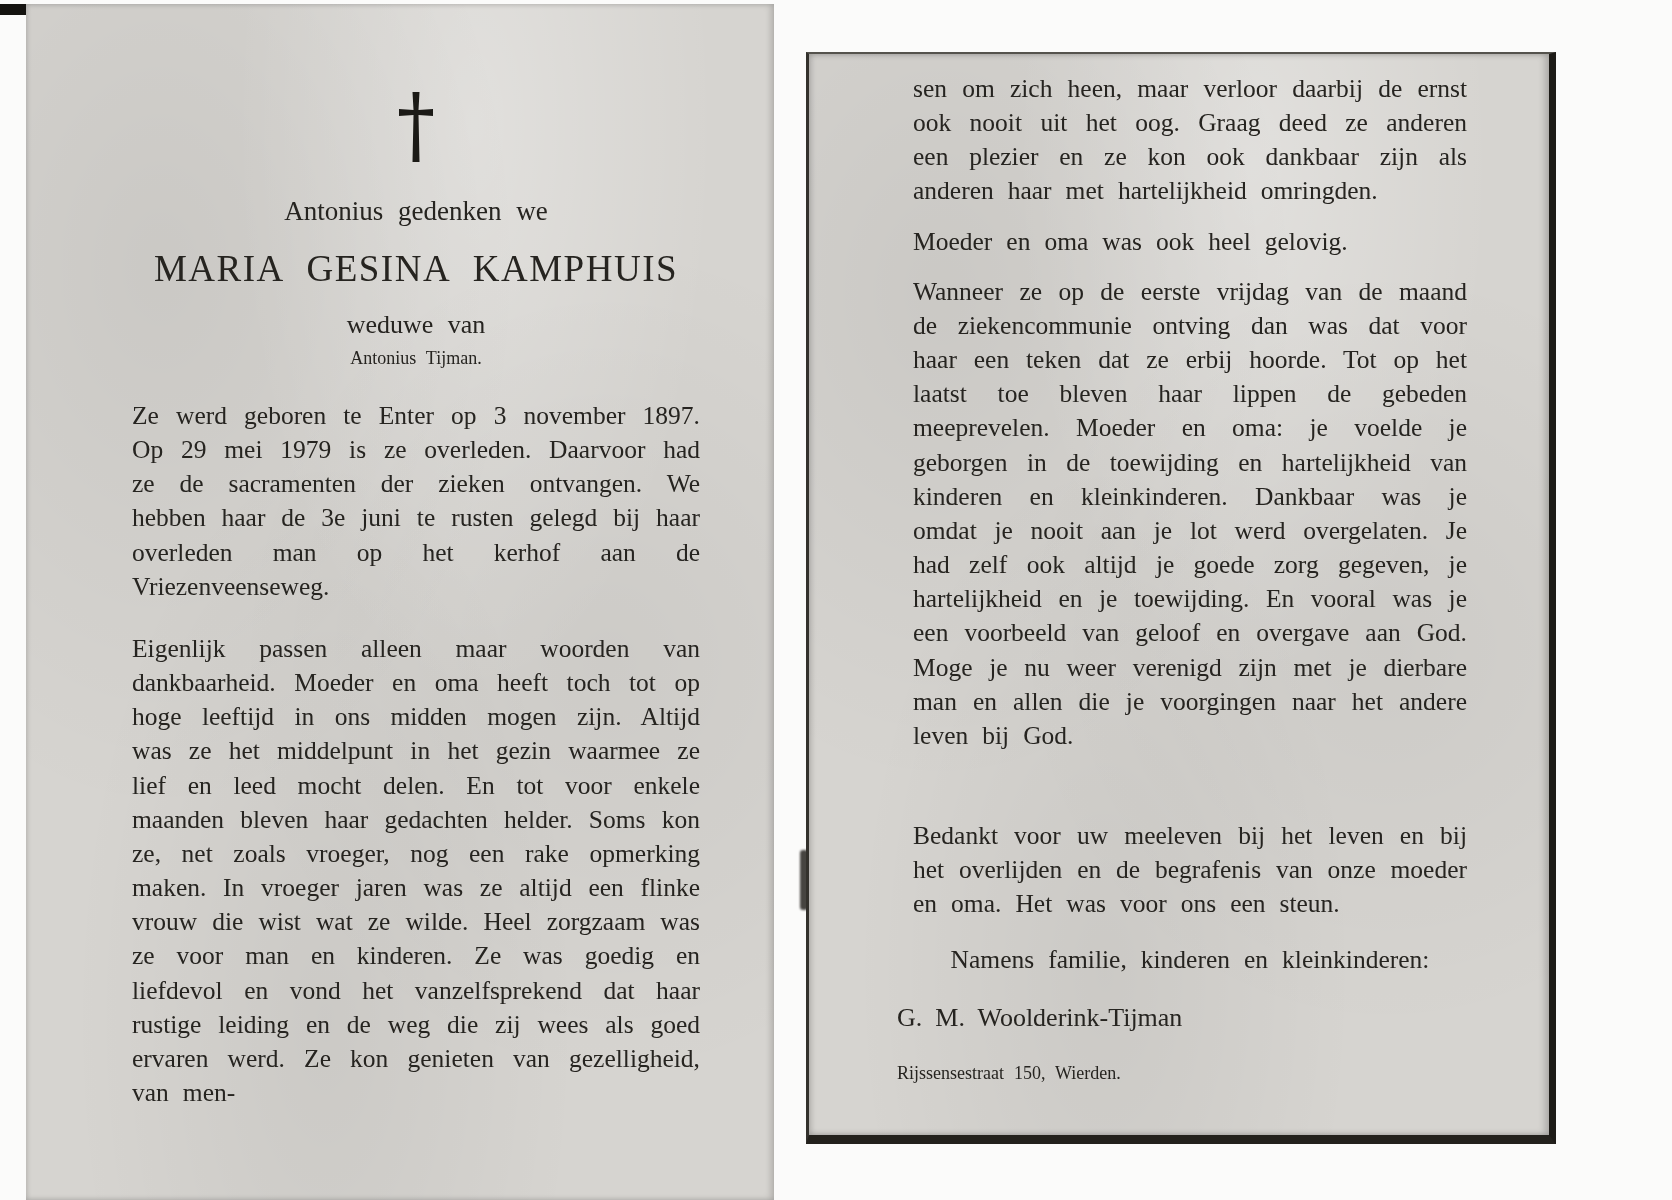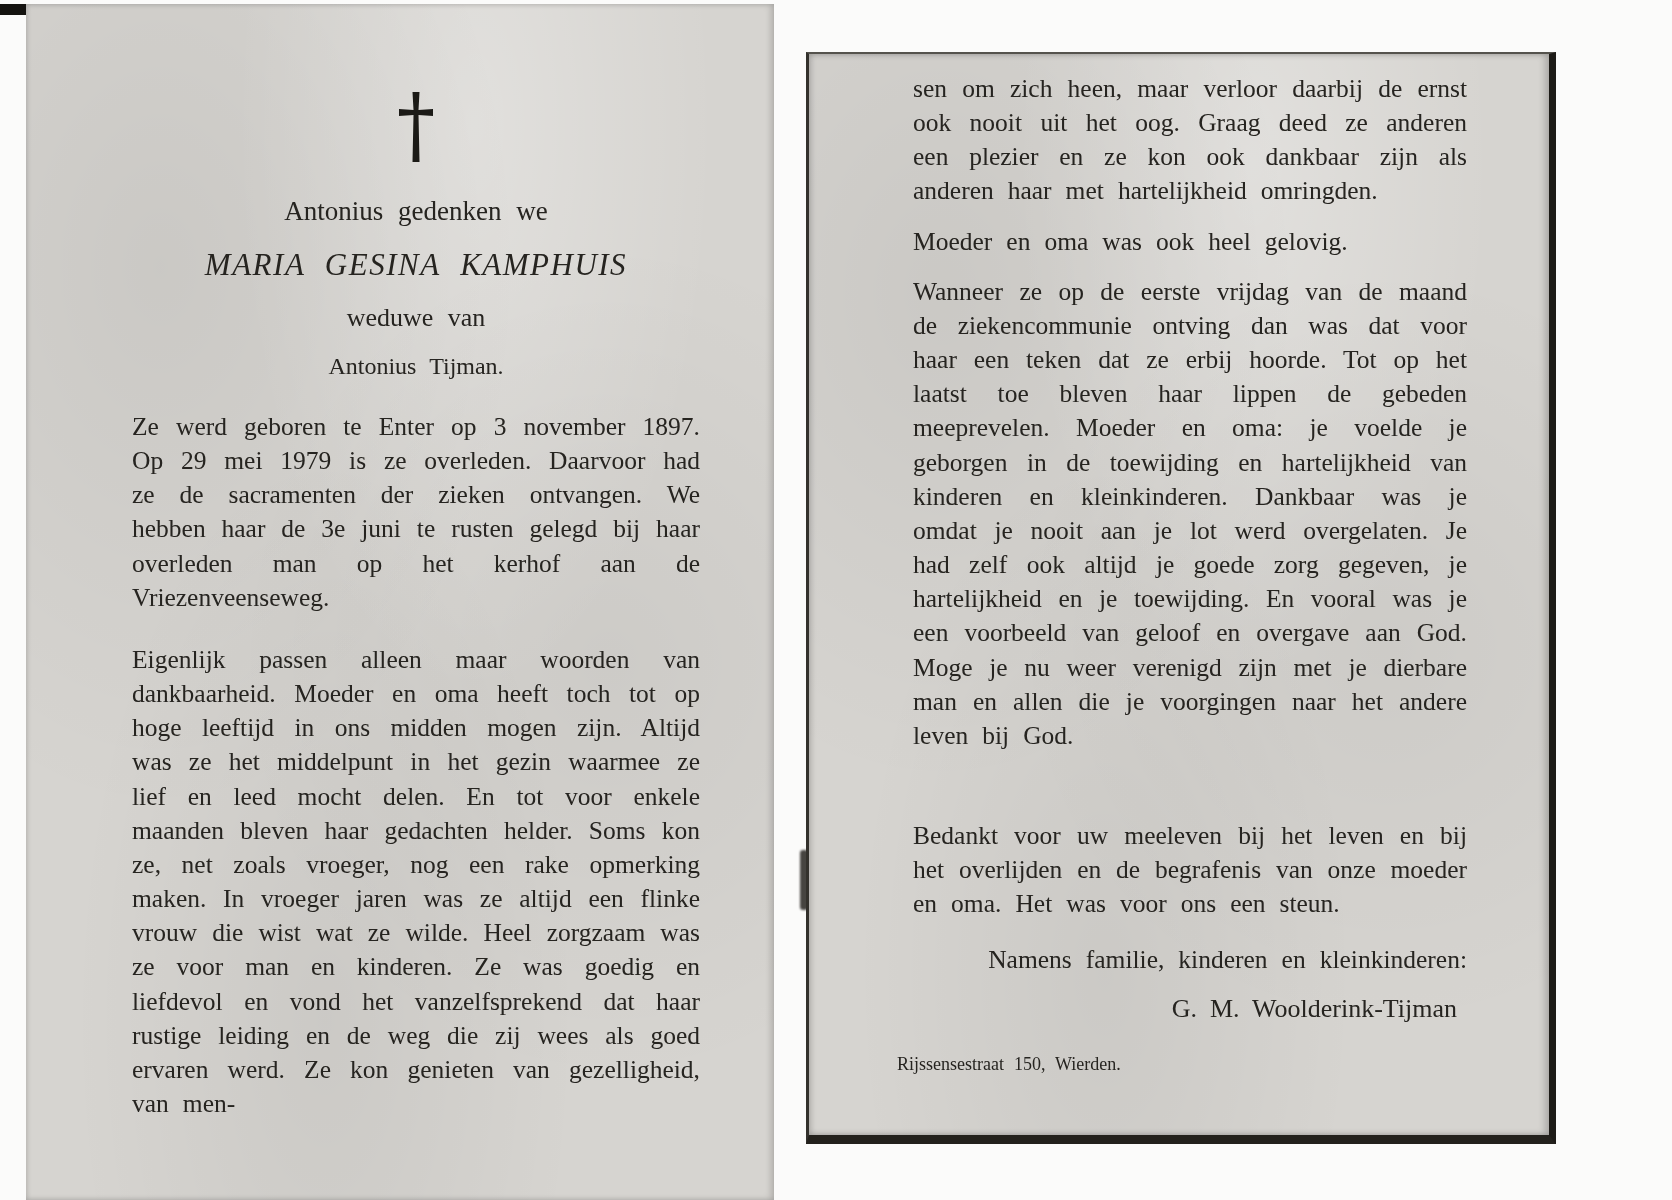--- a/index.html
+++ b/index.html
@@ -79,52 +79,50 @@
     text-align: center;
     margin-top: 86px;
   }
   .intro-line {
     margin-top: 26px;
     font-size: 27px;
     word-spacing: 0.3em;
   }
   .name-line {
     margin-top: 20px;
-    font-size: 31px;
+    font-size: 37px;
     letter-spacing: 1.5px;
     word-spacing: 0.35em;
-    font-style: italic;
   }
   .relation-line {
     margin-top: 20px;
     font-size: 26px;
     word-spacing: 0.3em;
   }
   .husband-line {
-    margin-top: 20px;
-    font-size: 24px;
+    margin-top: 8px;
+    font-size: 18px;
     word-spacing: 0.3em;
   }
   p.body-par {
     margin: 16px;
     text-align: justify;
     font-size: 25.5px;
     line-height: 1.34;
     word-spacing: 0.3em;
   }
   #left-page p.par-1 { margin-top: 30px; }
   #left-page p.par-2 { margin-top: 28px; }
   #right-page p.par-1 { margin-top: 2px; }
   #right-page p.par-2 { margin-top: 0; text-align: left; }
   #right-page p.par-3 { margin-top: 0; }
   #right-page p.thanks-par { margin-top: 66px; }
-  #right-page p.behalf-par { margin-top: 22px; text-align: right; }
+  #right-page p.behalf-par { margin-top: 22px; text-align: center; }
   .signature-line {
-    margin-top: 16px;
-    text-align: right;
+    margin-top: 25px;
     padding-right: 26px;
     font-size: 26px;
     word-spacing: 0.25em;
   }
   .address-line {
     margin-top: 30px;
     text-align: left;
     font-size: 18px;
     word-spacing: 0.3em;
   }

